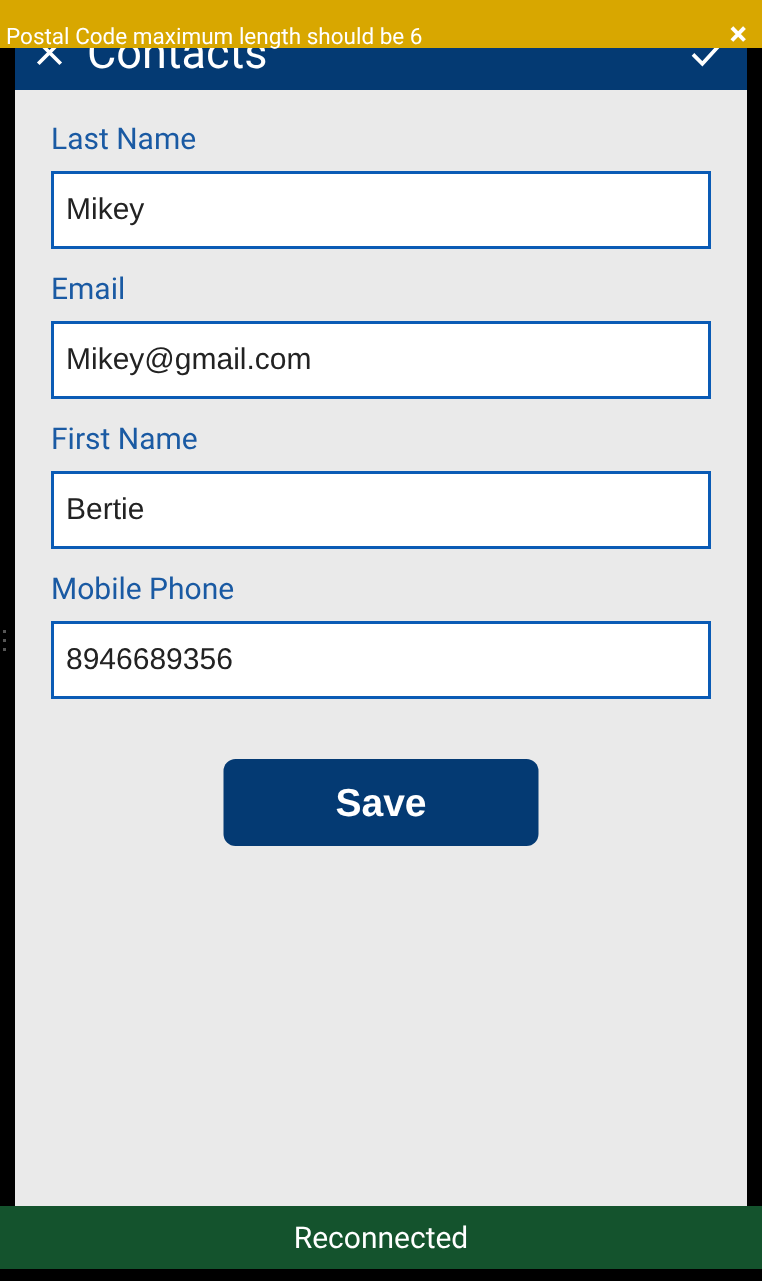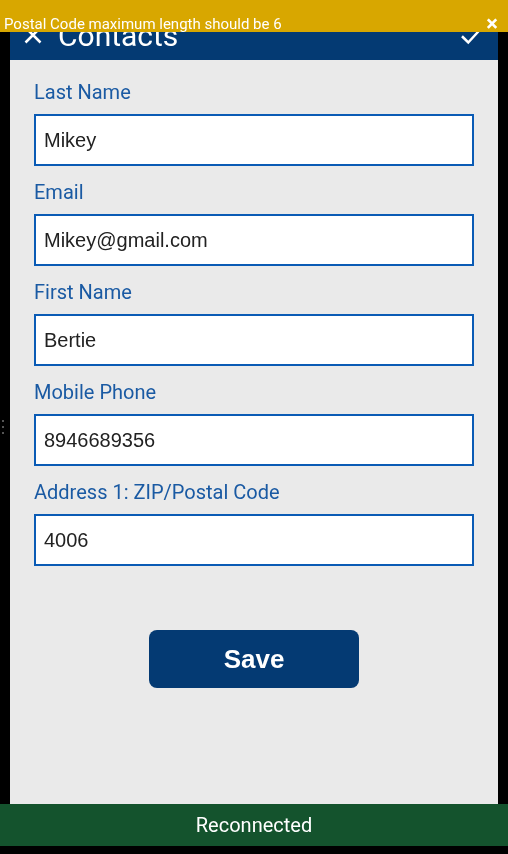--- a/index.html
+++ b/index.html
@@ -85,21 +85,20 @@
     .save-btn {
       width: 210px;
       height: 58px;
       background: #043a73;
       color: #fff;
       font-size: 26px;
       font-weight: 600;
       border: none;
       border-radius: 8px;
       cursor: pointer;
-      margin-top: 24px;
     }
     .reconnected {
       position: absolute;
       left: 0; right: 0; bottom: 8px;
       height: 42px;
       background: #14532d;
       color: #fff;
       font-size: 20px;
       display: flex;
       align-items: center;
@@ -165,24 +164,20 @@
   <div class="field">
     <label class="field-label">First Name</label>
     <input class="field-input" type="text" value="Bertie" style="">
   </div>
 
   <div class="field">
     <label class="field-label">Mobile Phone</label>
     <input class="field-input" type="text" value="8946689356" style="">
   </div>
 
-  <div class="field">
-    <label class="field-label">Address 1: ZIP/Postal Code</label>
-    <input class="field-input" type="text" value="4006" style="">
-  </div>
 
   <div class="save-wrap">
     <button class="save-btn">Save</button>
   </div>
 
 </div>
 
 <div class="reconnected">
   <span>Reconnected</span>
 </div>

